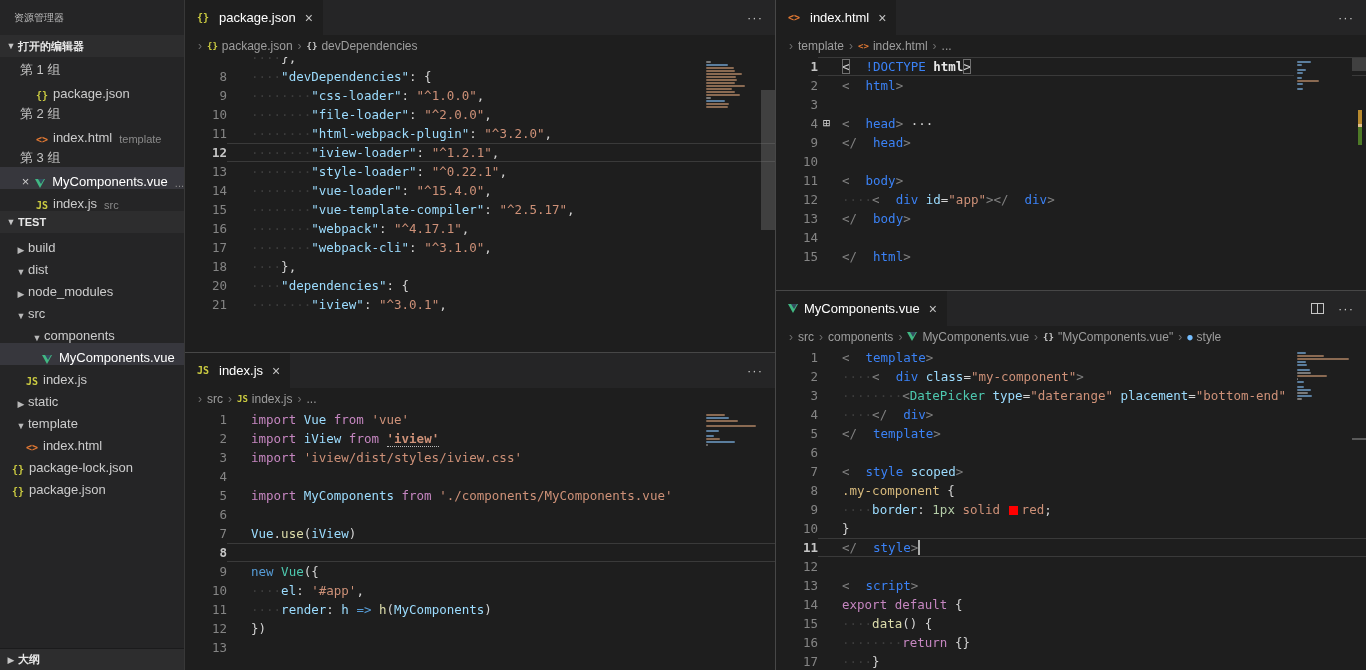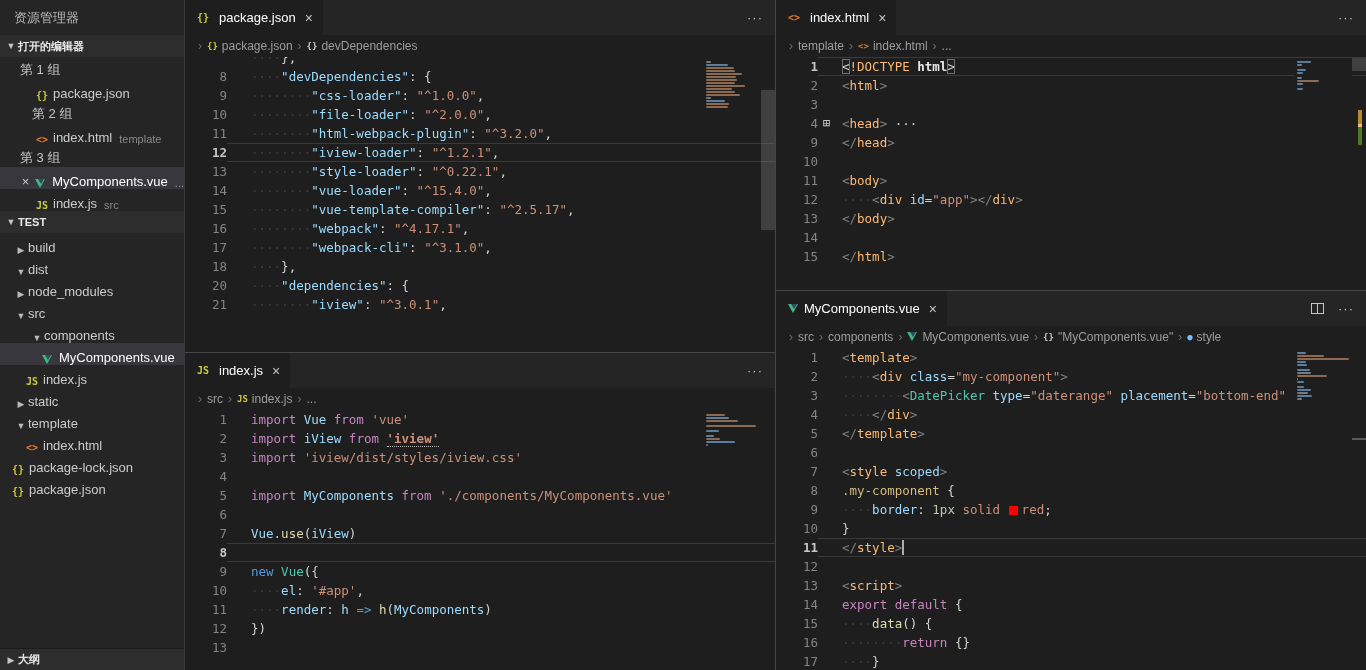--- a/index.html
+++ b/index.html
@@ -7,21 +7,21 @@
   body {
     width:1366px; height:670px; overflow:hidden;
     background:#1e1e1e; color:#d4d4d4;
     font-family:"Liberation Sans", sans-serif;
     -webkit-font-smoothing:antialiased;
   }
   .workbench { display:flex; width:1366px; height:670px; }
 
   
   .sidebar { width:185px; flex:none; background:#252526; display:flex; flex-direction:column; border-right:1px solid #383838; overflow:hidden; }
-  .sb-title { height:35px; line-height:35px; padding-left:14px; font-size:13px; color:#bbbbbb; flex:none; }
+  .sb-title { height:35px; line-height:35px; padding-left:14px; font-size:10px; color:#bbbbbb; flex:none; }
   .pane-header { height:22px; flex:none; display:flex; align-items:center; background:#2d2d2e; font-size:11px; font-weight:bold; color:#e7e7e7; padding-left:4px; cursor:pointer; }
   .pane-header .tw { width:14px; font-size:9px; color:#c5c5c5; text-align:center; font-weight:normal; }
   .sb-rows { flex:none; }
   .sb-row { height:22px; display:flex; align-items:flex-end; font-size:13px; color:#cccccc; white-space:nowrap; cursor:pointer; }
   .sb-row.selected { background:#37373d; color:#ffffff; }
   .sb-row .group { color:#c5c5c5; }
   .sb-row .hint { color:#8a8a8a; font-size:11px; margin-left:7px; }
   .sb-row .close-x { width:20px; text-align:center; color:#cccccc; font-size:13px; }
   .sb-row .chev { width:14px; font-size:9px; color:#b8b8b8; text-align:center; flex:none; }
   .fic { display:inline-block; width:17px; flex:none; font-family:"DejaVu Sans Mono",monospace; font-size:10px; font-weight:bold; text-align:left; }
@@ -64,21 +64,21 @@
   .cline.cur .lcontent { box-shadow:inset 0 1px 0 #3a3a3a, inset 0 -1px 0 #3a3a3a; }
   .foldbox { position:absolute; left:47px; top:1px; color:#c5c5c5; font-size:12px; line-height:17px; }
 
   .tk-ws   { color:#3c3c3c; }
   .tk-key  { color:#9cdcfe; }
   .tk-str  { color:#ce9178; }
   .tk-pn   { color:#d4d4d4; }
   .tk-gray { color:#808080; }
   .tk-kw   { color:#c586c0; }
   .tk-kw2  { color:#569cd6; }
-  .tk-tag  { color:#fdba74; }
+  .tk-tag  { color:#3b82f6;margin-left:16px; }
   .tk-comp { color:#4ec9b0; }
   .tk-attr { color:#9cdcfe; }
   .tk-fn   { color:#dcdcaa; }
   .tk-num  { color:#b5cea8; }
   .tk-val  { color:#ce9178; }
   .tk-sel  { color:#d7ba7d; }
   .tk-doc  { color:#e8e8e8; font-weight:bold; }
   .tk-brk  { color:#d4d4d4; outline:1px solid #707070; outline-offset:-1px; }
   .tk-undl { color:#ce9178; border-bottom:1px dotted #bbbbbb;font-weight:bold; }
   .swatch { display:inline-block; width:9px; height:9px; margin:0 4px 0 1px; vertical-align:-1px; }
@@ -101,21 +101,21 @@
       <span>打开的编辑器</span>
     </div>
     <div class="sb-rows" id="open-editors">
         <div class="sb-row" style="padding-left: 20px;">
           <span class="group">第 1 组</span>
         </div>
         <div class="sb-row" style="padding-left: 36px;">
           <span class="fic" style="color: rgb(203, 203, 65);">{}</span>
           <span>package.json</span>
         </div>
-        <div class="sb-row" style="padding-left: 32px;">
+        <div class="sb-row" style="padding-left: 20px;">
           <span class="group">第 2 组</span>
         </div>
         <div class="sb-row" style="padding-left: 36px;">
           <span class="fic" style="color: rgb(227, 121, 51);">&lt;&gt;</span>
           <span>index.html</span>
           <span class="hint">template</span>
         </div>
         <div class="sb-row" style="padding-left: 20px;">
           <span class="group">第 3 组</span>
         </div>

